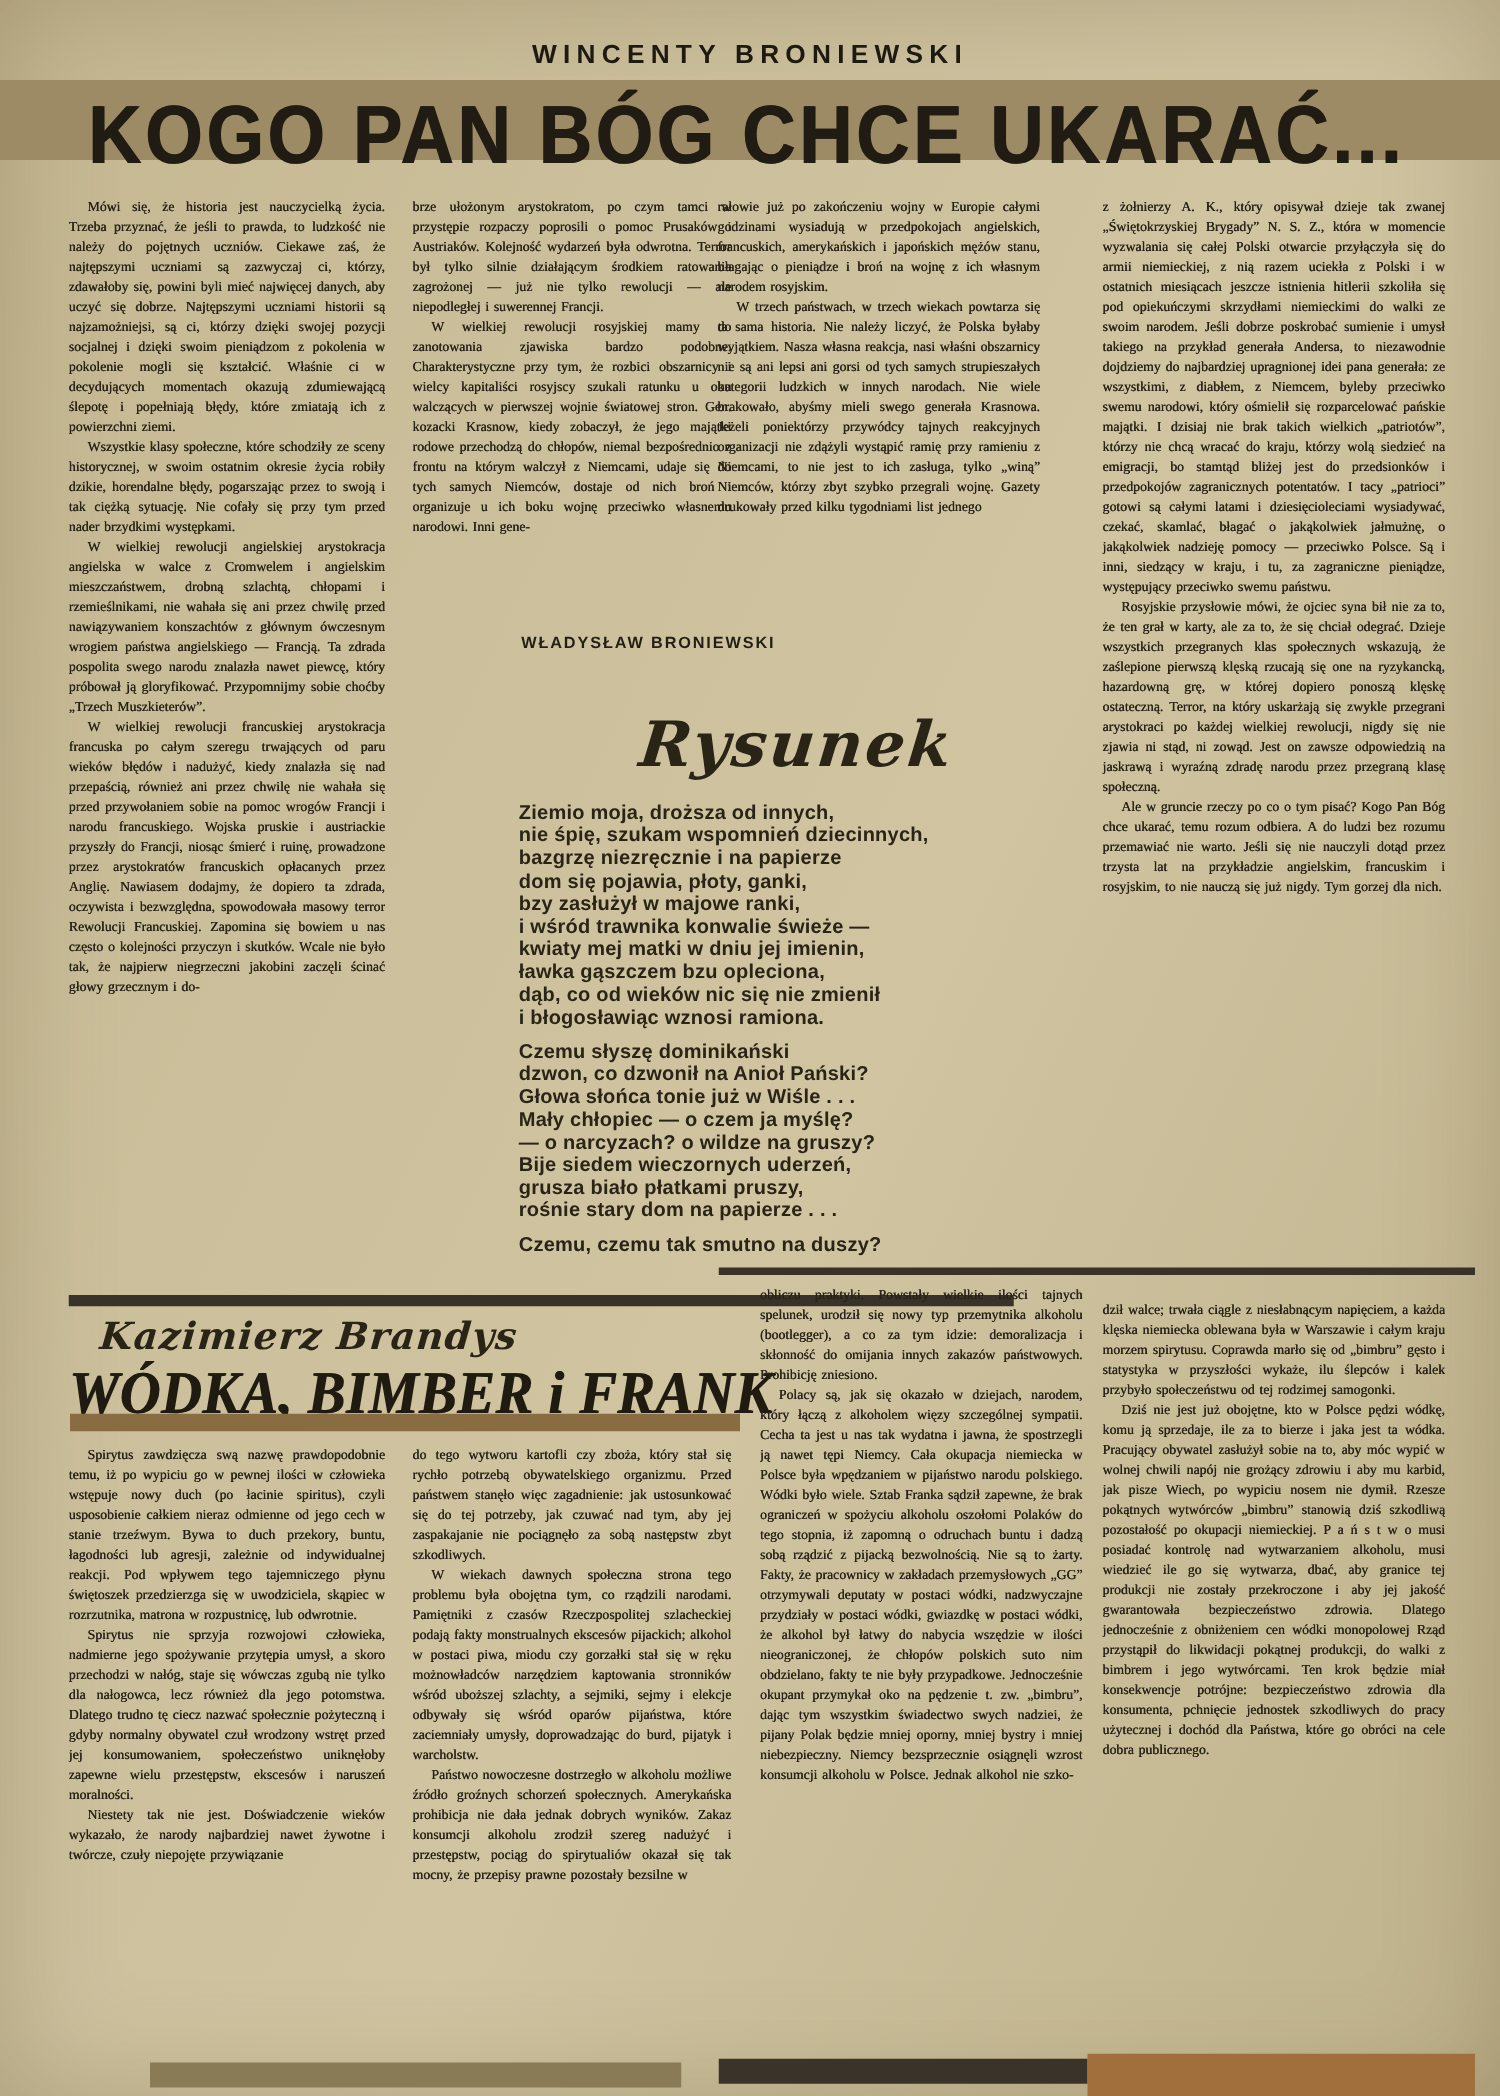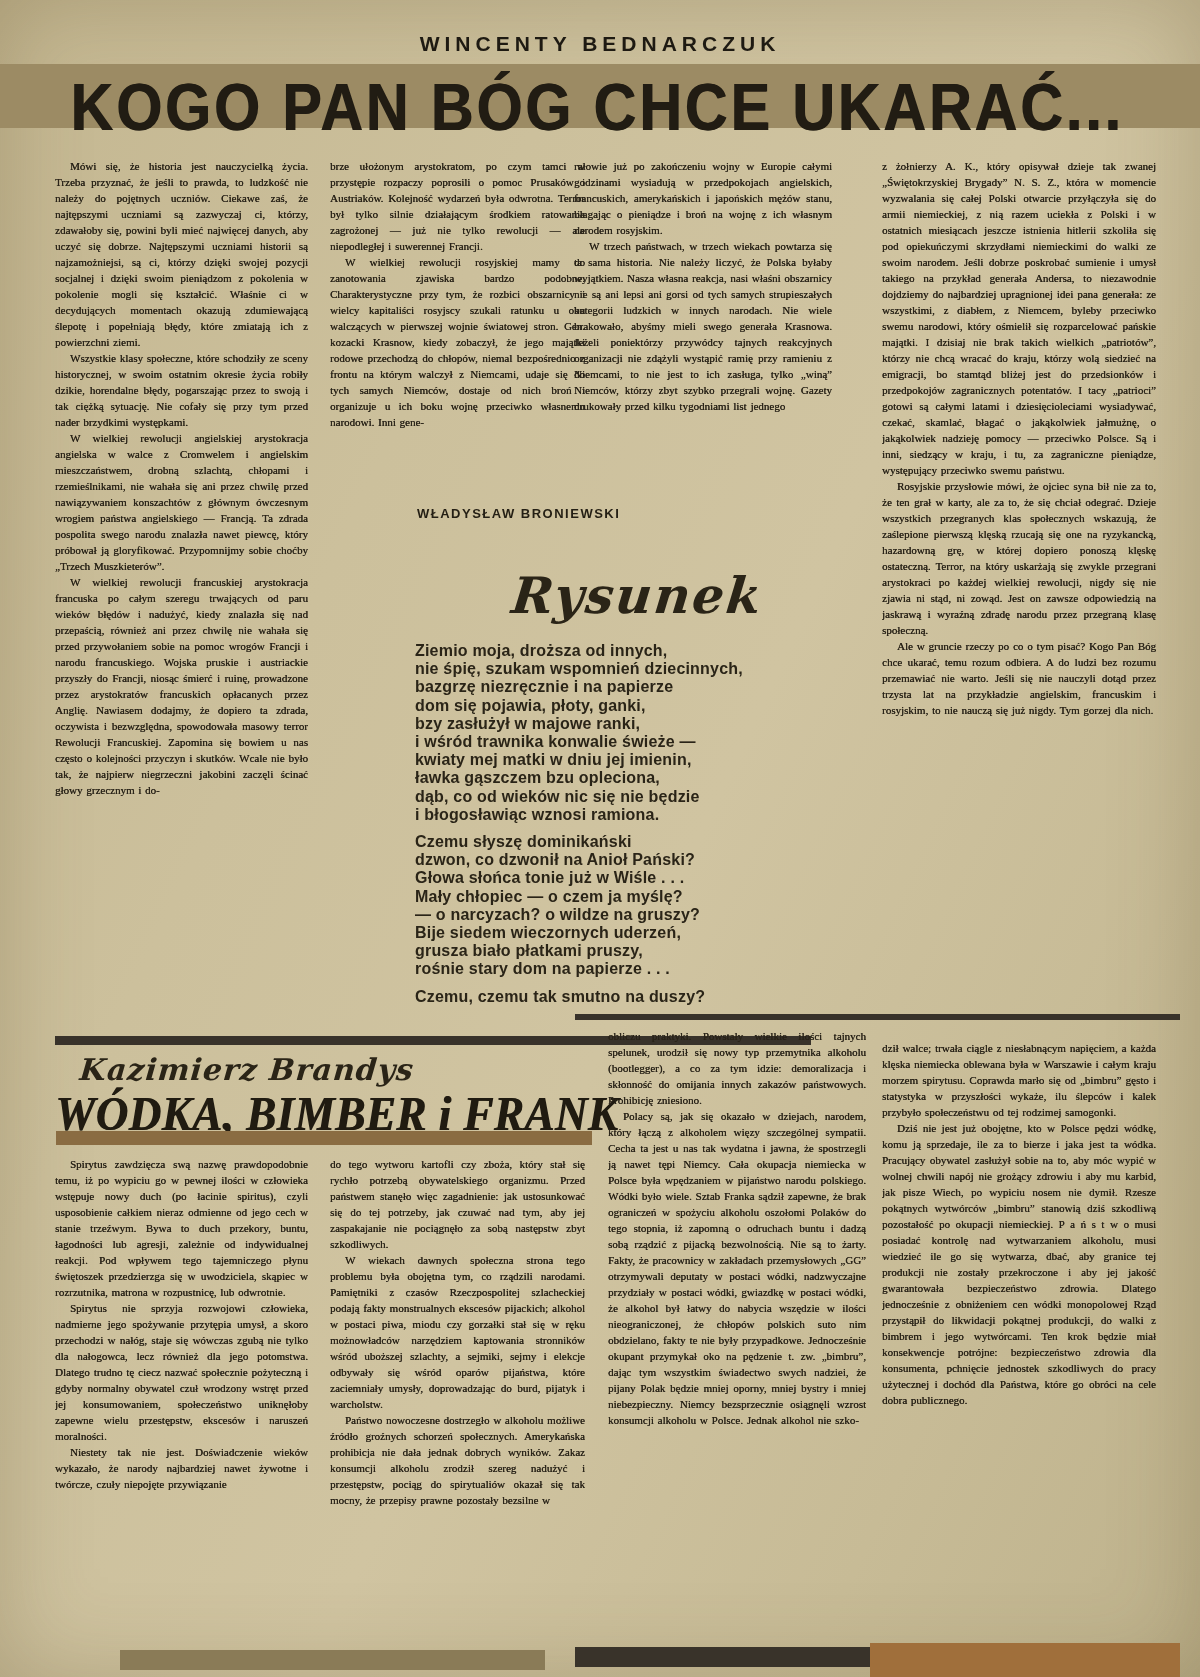--- a/index.html
+++ b/index.html
@@ -67,21 +67,21 @@
   }
   .brown-bar{position:absolute;left:56px;top:1131px;width:536px;height:14px;background:#8a6c42;}
   .footer-left{position:absolute;left:120px;top:1650px;width:425px;height:20px;background:#8a7b57;}
   .footer-dark{position:absolute;left:575px;top:1647px;width:295px;height:20px;background:#39332a;}
   .footer-rust{position:absolute;left:870px;top:1643px;width:310px;height:34px;background:#a06f3b;}
 </style>
 </head>
 <body>
 
 <div class="page">
-  <div class="kicker">WINCENTY BEDNARCZUK</div>
+  <div class="kicker">WINCENTY BRONIEWSKI</div>
   <div class="band"></div>
   <div class="headline">KOGO PAN BÓG CHCE UKARAĆ...</div>
 
   <div class="col tcol1">
       <p>Mówi się, że historia jest nauczycielką życia. Trzeba przyznać, że jeśli to prawda, to ludzkość nie należy do pojętnych uczniów. Ciekawe zaś, że najtępszymi uczniami są zazwyczaj ci, którzy, zdawałoby się, powini byli mieć najwięcej danych, aby uczyć się dobrze. Najtępszymi uczniami historii są najzamożniejsi, są ci, którzy dzięki swojej pozycji socjalnej i dzięki swoim pieniądzom z pokolenia w pokolenie mogli się kształcić. Właśnie ci w decydujących momentach okazują zdumiewającą ślepotę i popełniają błędy, które zmiatają ich z powierzchni ziemi.</p>
       <p>Wszystkie klasy społeczne, które schodziły ze sceny historycznej, w swoim ostatnim okresie życia robiły dzikie, horendalne błędy, pogarszając przez to swoją i tak ciężką sytuację. Nie cofały się przy tym przed nader brzydkimi występkami.</p>
       <p>W wielkiej rewolucji angielskiej arystokracja angielska w walce z Cromwelem i angielskim mieszczaństwem, drobną szlachtą, chłopami i rzemieślnikami, nie wahała się ani przez chwilę przed nawiązywaniem konszachtów z głównym ówczesnym wrogiem państwa angielskiego — Francją. Ta zdrada pospolita swego narodu znalazła nawet piewcę, który próbował ją gloryfikować. Przypomnijmy sobie choćby „Trzech Muszkieterów”.</p>
       <p>W wielkiej rewolucji francuskiej arystokracja francuska po całym szeregu trwających od paru wieków błędów i nadużyć, kiedy znalazła się nad przepaścią, również ani przez chwilę nie wahała się przed przywołaniem sobie na pomoc wrogów Francji i narodu francuskiego. Wojska pruskie i austriackie przyszły do Francji, niosąc śmierć i ruinę, prowadzone przez arystokratów francuskich opłacanych przez Anglię. Nawiasem dodajmy, że dopiero ta zdrada, oczywista i bezwzględna, spowodowała masowy terror Rewolucji Francuskiej. Zapomina się bowiem u nas często o kolejności przyczyn i skutków. Wcale nie było tak, że najpierw niegrzeczni jakobini zaczęli ścinać głowy grzecznym i do-</p>
     </div>
   <div class="col tcol2">
@@ -103,21 +103,21 @@
   <div class="poem-body">
       <div class="stanza">
         <div>Ziemio moja, droższa od innych,</div>
         <div>nie śpię, szukam wspomnień dziecinnych,</div>
         <div>bazgrzę niezręcznie i na papierze</div>
         <div>dom się pojawia, płoty, ganki,</div>
         <div>bzy zasłużył w majowe ranki,</div>
         <div>i wśród trawnika konwalie świeże —</div>
         <div>kwiaty mej matki w dniu jej imienin,</div>
         <div>ławka gąszczem bzu opleciona,</div>
-        <div>dąb, co od wieków nic się nie będzie</div>
+        <div>dąb, co od wieków nic się nie zmienił</div>
         <div>i błogosławiąc wznosi ramiona.</div>
       </div>
       <div class="stanza">
         <div>Czemu słyszę dominikański</div>
         <div>dzwon, co dzwonił na Anioł Pański?</div>
         <div>Głowa słońca tonie już w Wiśle . . .</div>
         <div>Mały chłopiec — o czem ja myślę?</div>
         <div>— o narcyzach? o wildze na gruszy?</div>
         <div>Bije siedem wieczornych uderzeń,</div>
         <div>grusza biało płatkami pruszy,</div>

